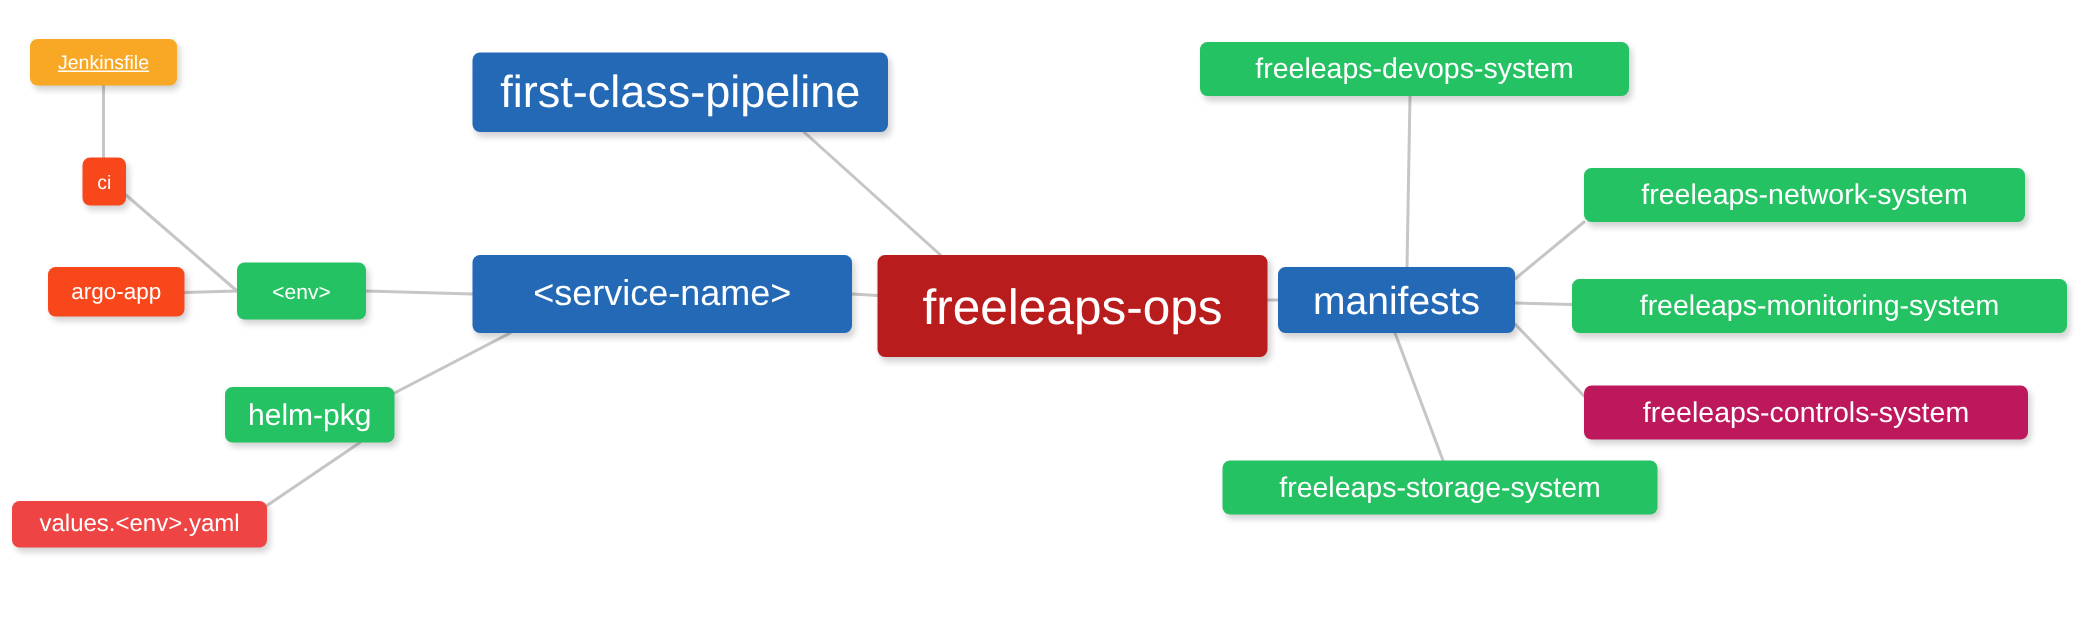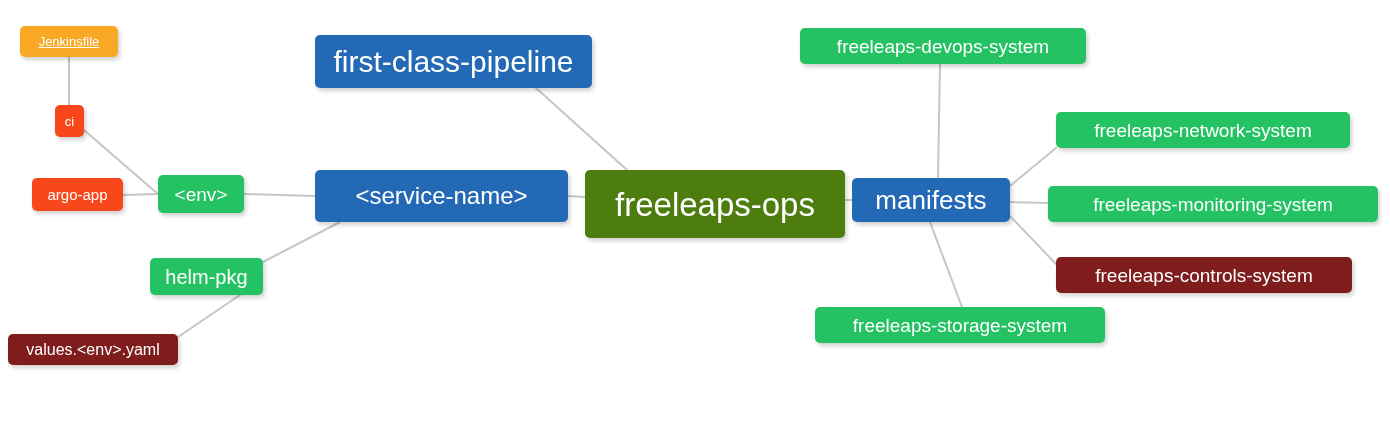--- a/index.html
+++ b/index.html
@@ -35,50 +35,50 @@
   <div id="nodes">
       <div class="node" style="left: 20px; top: 26px; width: 98px; height: 31px; background: rgb(249, 168, 37); font-size: 13px; border-radius: 5px; text-decoration: underline;">
         <span>Jenkinsfile</span>
       </div>
       <div class="node" style="left: 55px; top: 105px; width: 29px; height: 32px; background: rgb(249, 71, 28); font-size: 13px; border-radius: 5px;">
         <span>ci</span>
       </div>
       <div class="node" style="left: 32px; top: 178px; width: 91px; height: 33px; background: rgb(249, 71, 28); font-size: 15px; border-radius: 5px;">
         <span>argo-app</span>
       </div>
-      <div class="node" style="left: 158px; top: 175px; width: 86px; height: 38px; background: rgb(36, 194, 99); font-size: 19px; border-radius: 5px;">
+      <div class="node" style="left: 158px; top: 175px; width: 86px; height: 38px; background: rgb(36, 194, 99); font-size: 14px; border-radius: 5px;">
         <span>&lt;env&gt;</span>
       </div>
       <div class="node" style="left: 150px; top: 258px; width: 113px; height: 37px; background: rgb(36, 194, 99); font-size: 20px; border-radius: 5px;">
         <span>helm-pkg</span>
       </div>
-      <div class="node" style="left: 8px; top: 334px; width: 170px; height: 31px; background: #7f1d1d; font-size: 16px; border-radius: 5px;">
+      <div class="node" style="left: 8px; top: 334px; width: 170px; height: 31px; background: #ef4444; font-size: 16px; border-radius: 5px;">
         <span>values.&lt;env&gt;.yaml</span>
       </div>
       <div class="node" style="left: 315px; top: 35px; width: 277px; height: 53px; background: rgb(35, 105, 181); font-size: 30px; border-radius: 5px;">
         <span>first-class-pipeline</span>
       </div>
       <div class="node" style="left: 315px; top: 170px; width: 253px; height: 52px; background: rgb(35, 105, 181); font-size: 24px; border-radius: 5px;">
         <span>&lt;service-name&gt;</span>
       </div>
-      <div class="node" style="left: 585px; top: 170px; width: 260px; height: 68px; background: #4d7c0f; font-size: 33px; border-radius: 5px;">
+      <div class="node" style="left: 585px; top: 170px; width: 260px; height: 68px; background: #b91c1c; font-size: 33px; border-radius: 5px;">
         <span>freeleaps-ops</span>
       </div>
       <div class="node" style="left: 852px; top: 178px; width: 158px; height: 44px; background: rgb(35, 105, 181); font-size: 26px; border-radius: 5px;">
         <span>manifests</span>
       </div>
       <div class="node" style="left: 800px; top: 28px; width: 286px; height: 36px; background: rgb(36, 194, 99); font-size: 19px; border-radius: 5px;">
         <span>freeleaps-devops-system</span>
       </div>
       <div class="node" style="left: 1056px; top: 112px; width: 294px; height: 36px; background: rgb(36, 194, 99); font-size: 19px; border-radius: 5px;">
         <span>freeleaps-network-system</span>
       </div>
       <div class="node" style="left: 1048px; top: 186px; width: 330px; height: 36px; background: rgb(36, 194, 99); font-size: 19px; border-radius: 5px;">
         <span>freeleaps-monitoring-system</span>
       </div>
-      <div class="node" style="left: 1056px; top: 257px; width: 296px; height: 36px; background: #7f1d1d; font-size: 19px; border-radius: 5px; justify-content: center;">
+      <div class="node" style="left: 1056px; top: 257px; width: 296px; height: 36px; background: #be185d; font-size: 19px; border-radius: 5px; justify-content: center;">
         <span>freeleaps-controls-system</span>
       </div>
       <div class="node" style="left: 815px; top: 307px; width: 290px; height: 36px; background: rgb(36, 194, 99); font-size: 19px; border-radius: 5px;">
         <span>freeleaps-storage-system</span>
       </div>
     </div>
 </div>
 
 </body></html>

